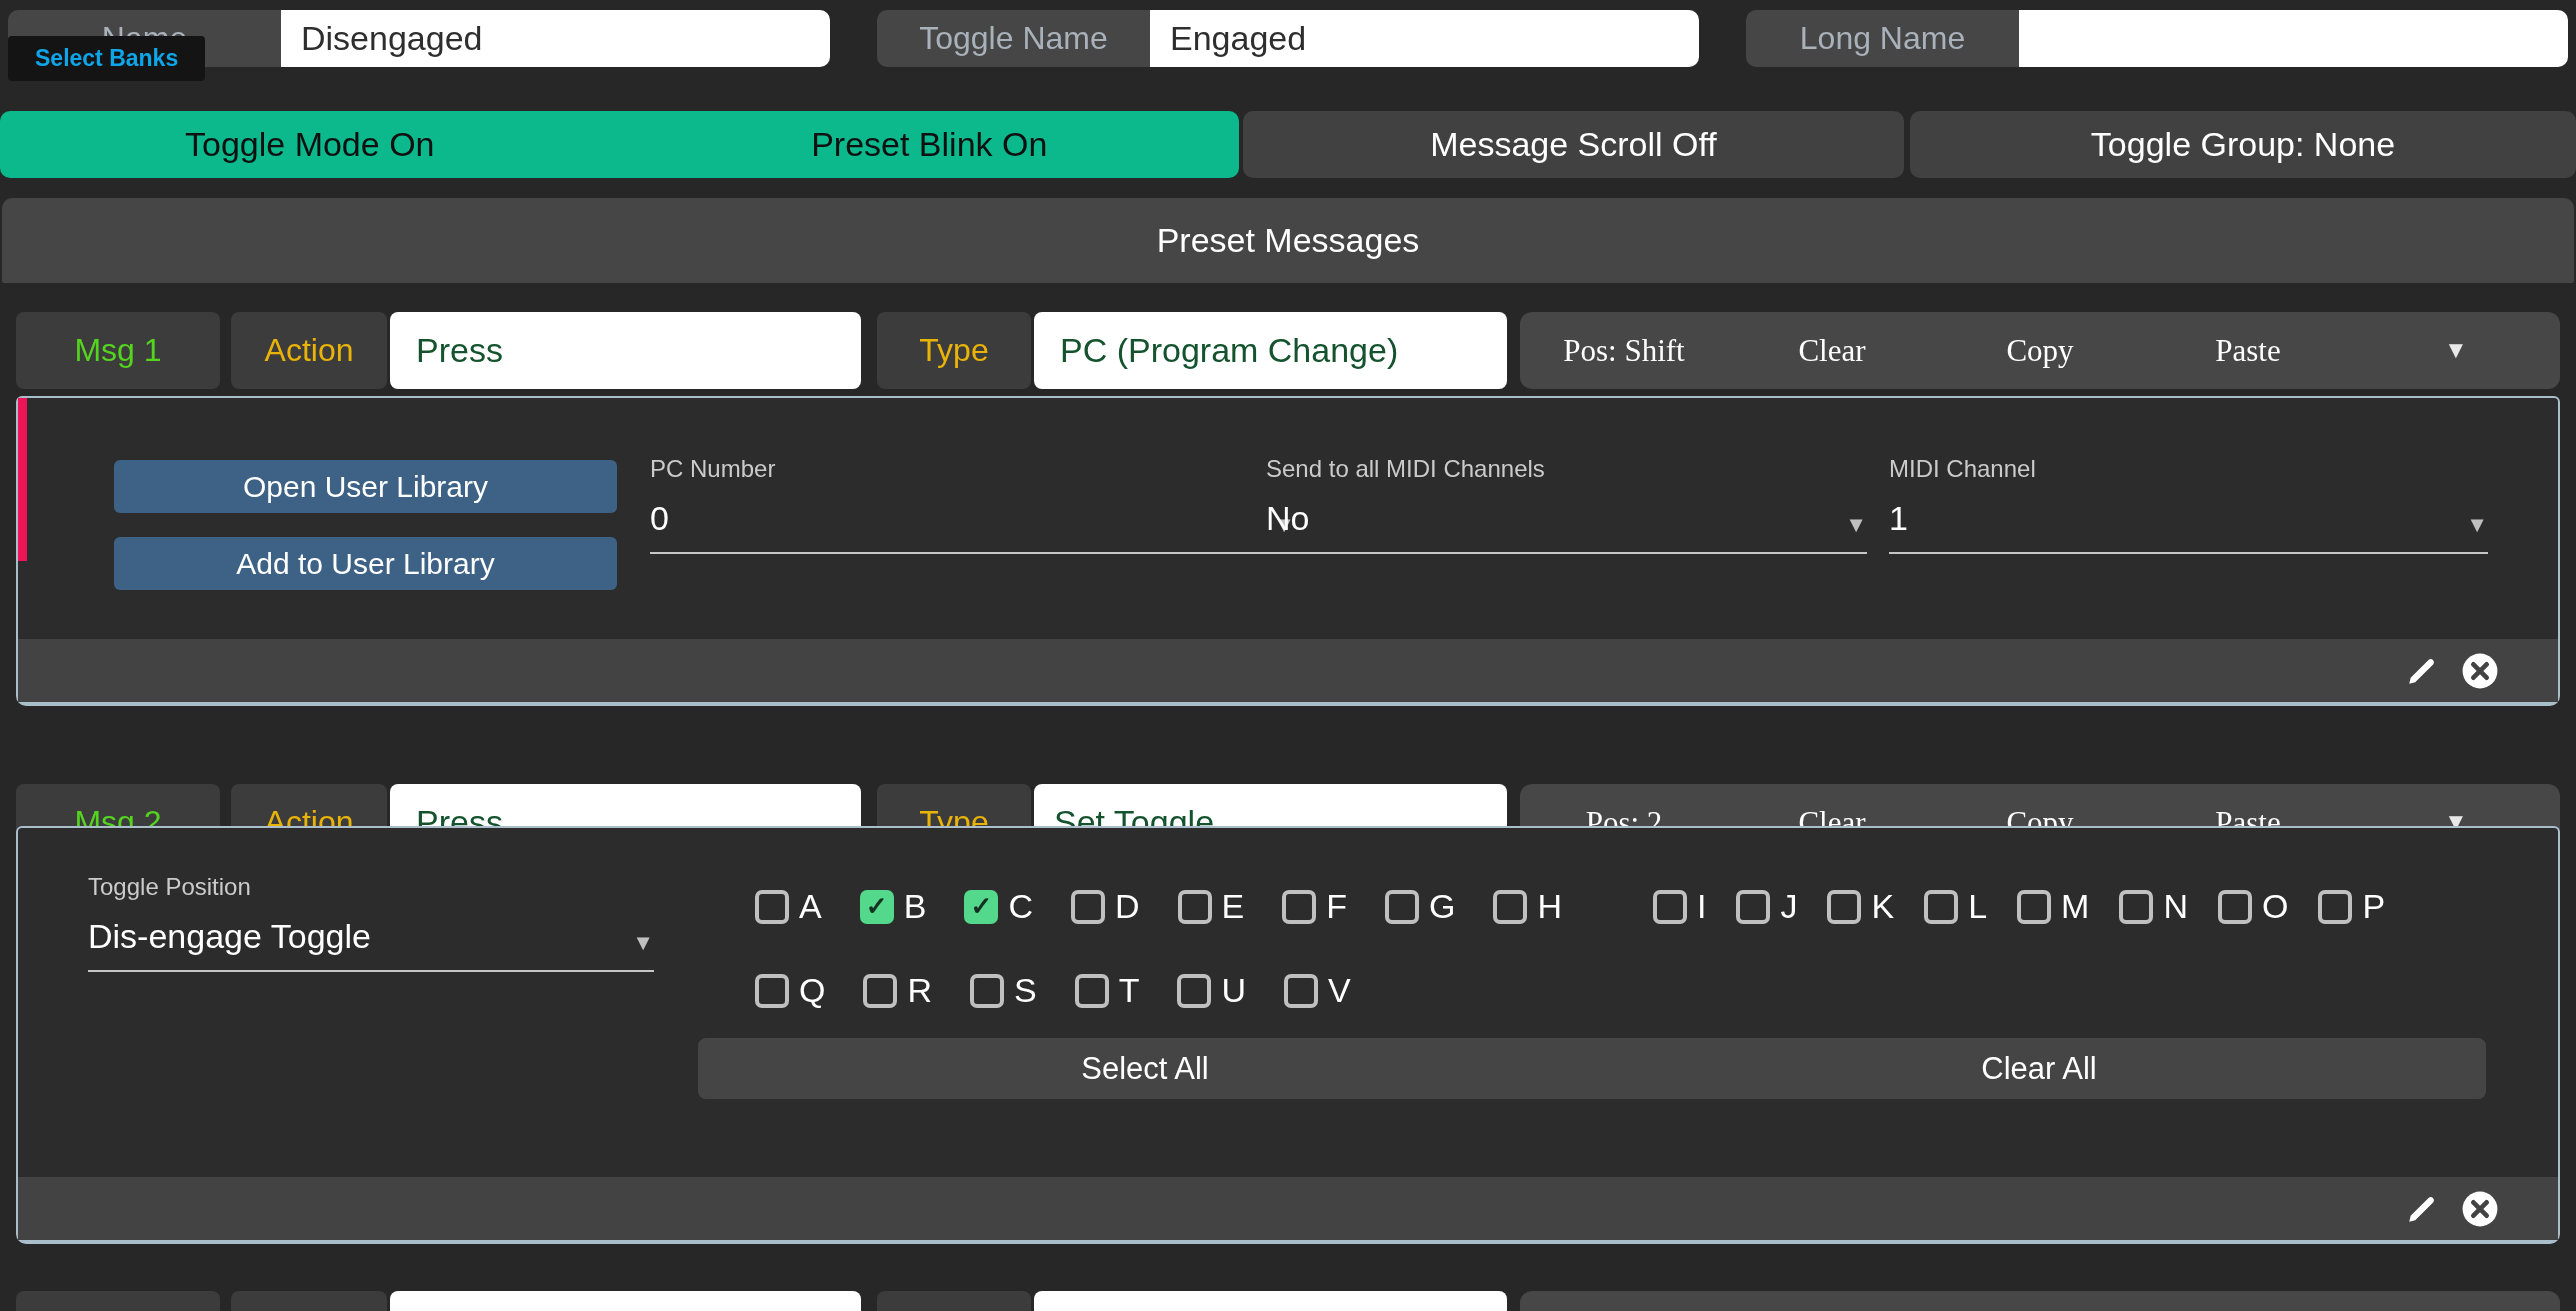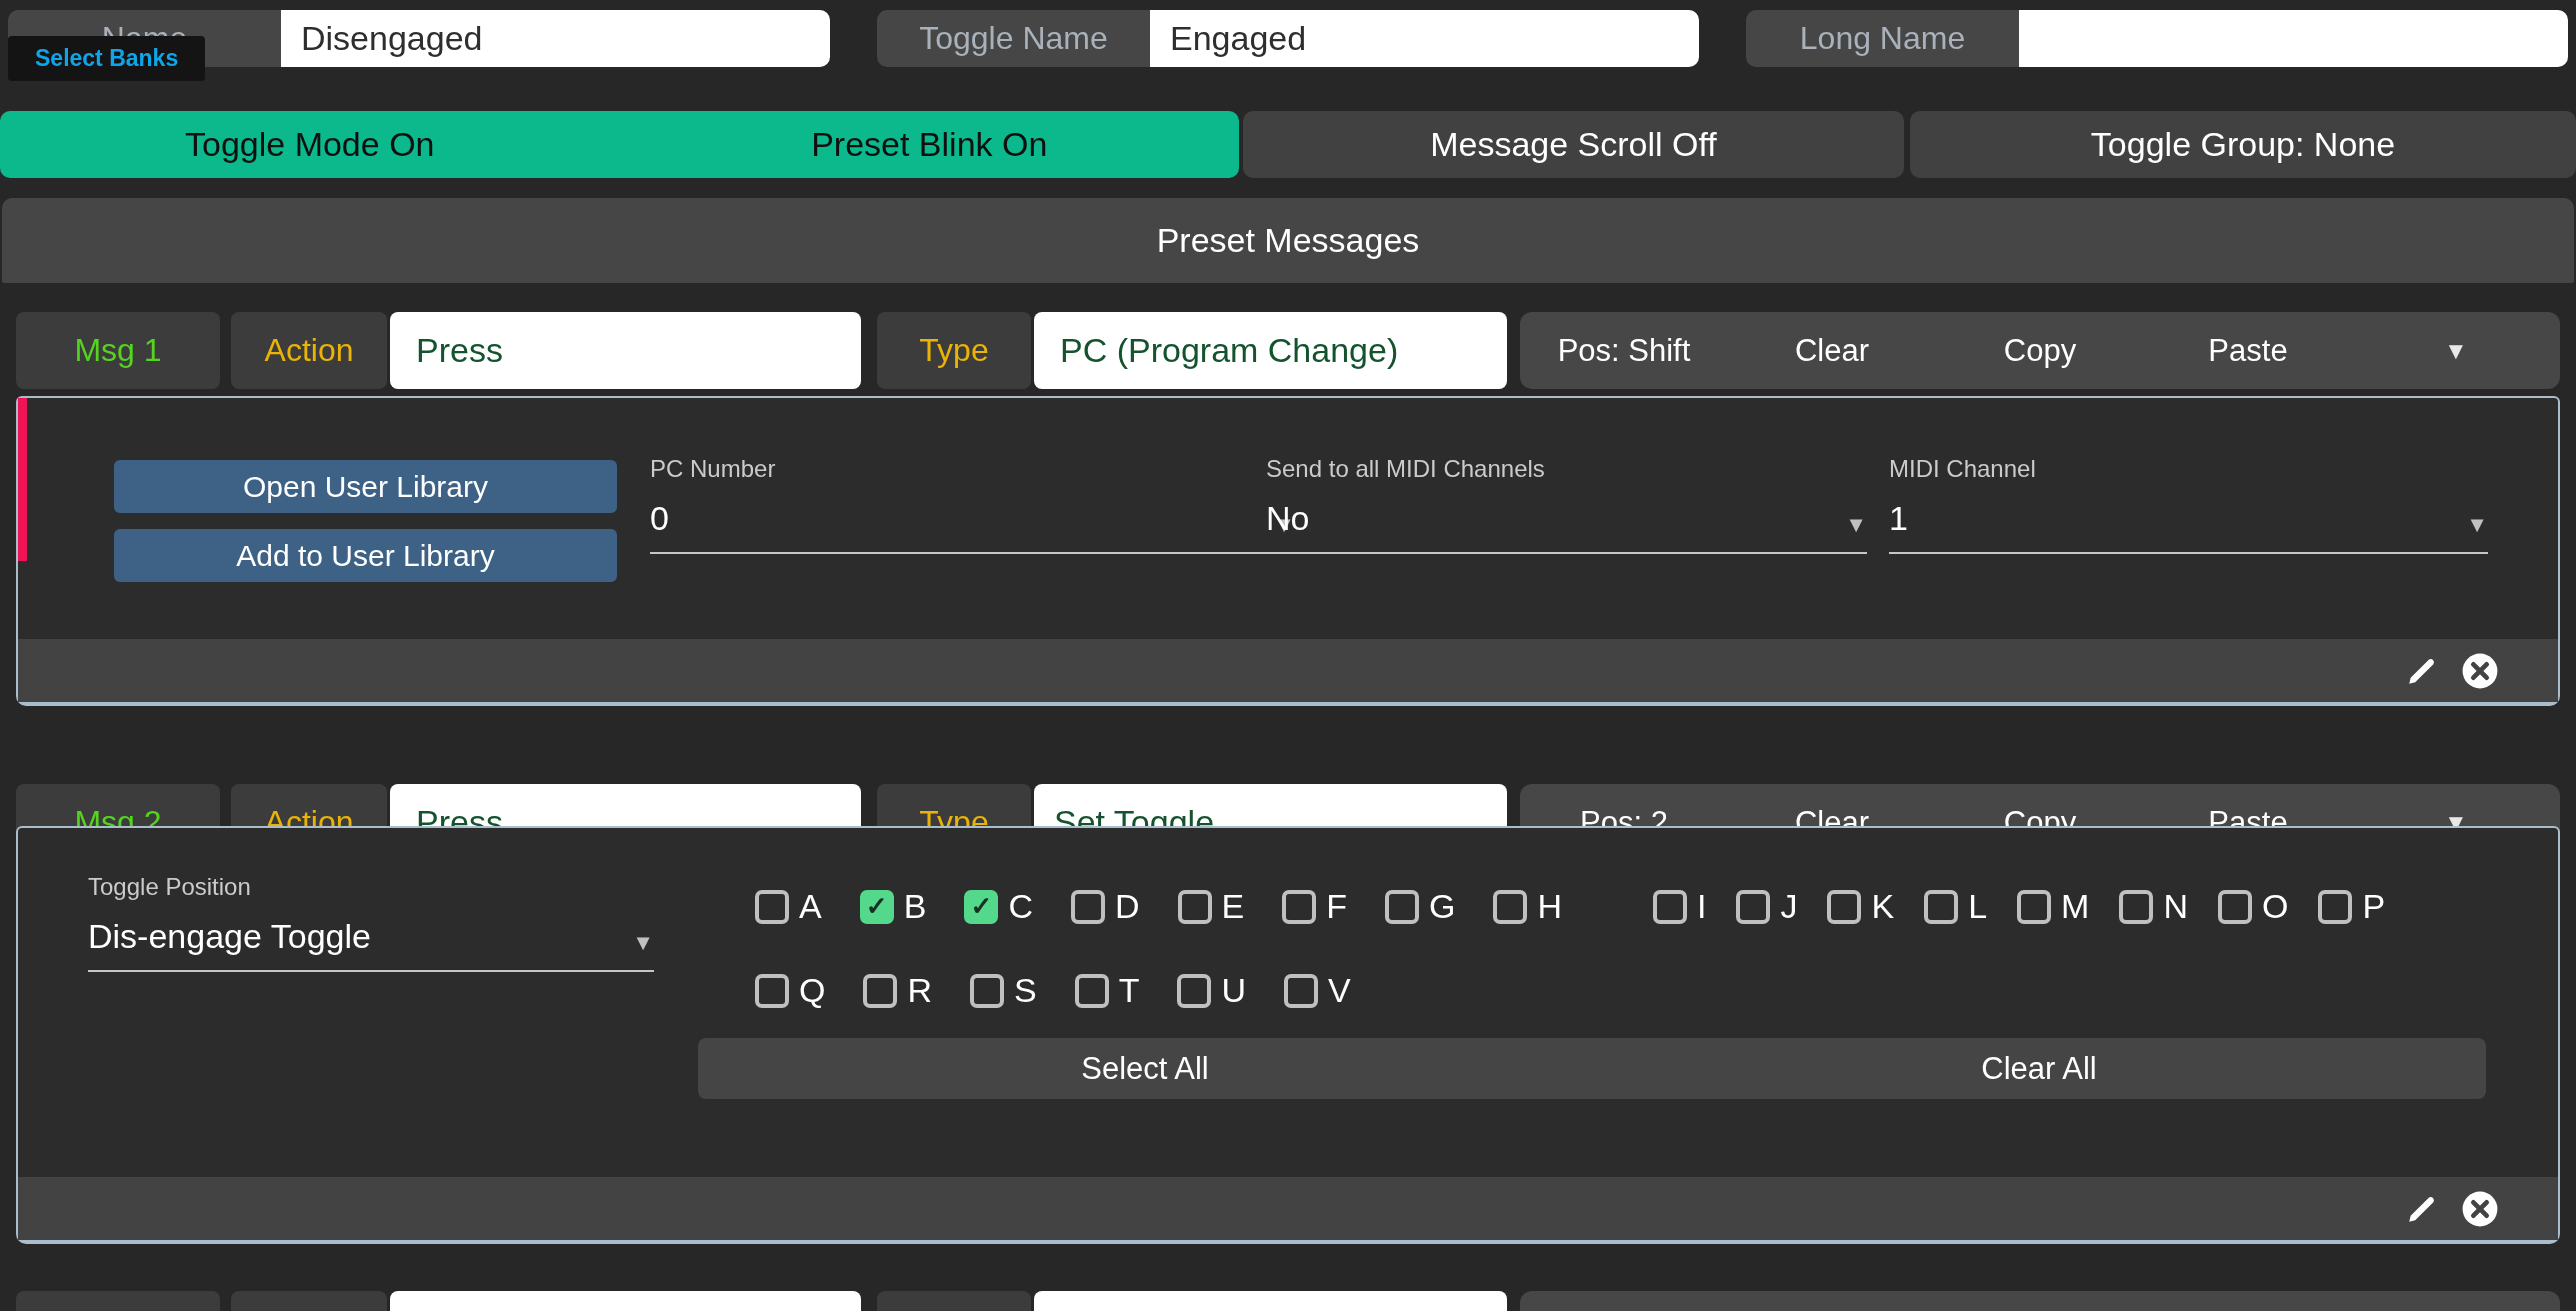--- a/index.html
+++ b/index.html
@@ -35,29 +35,29 @@
   .msg-row { position:absolute; left:16px; right:16px; height:77px; display:flex; align-items:stretch; }
   .msg-id { width:204px; background:#3c3c3c; border-radius:8px; color:#55d41f; font-size:32px;
             display:flex; align-items:center; justify-content:center; margin-right:11px; }
   .msg-key { width:156px; background:#3c3c3c; border-radius:8px; color:#eab308; font-size:32px;
              display:flex; align-items:center; justify-content:center; margin-right:3px; }
   .msg-val { width:471px; background:#ffffff; border-radius:8px; color:#14532d; font-size:34px;
              display:flex; align-items:center; padding-left:26px; }
   .gap16 { width:16px; } .gap13 { width:13px; }
   .msg-bar { flex:1; background:#474747; border-radius:12px; display:flex; align-items:center;
              color:#ffffff; font-size:31px; }
-  .msg-bar .cell { flex:1; text-align:center; }
+  .msg-bar .cell { flex:1; text-align:center;font-family:Liberation Serif, serif; }
   .caret { color:#e8e8e8; font-size:24px; }
   .fld-caret { color:#c0c0c0; font-size:22px; }
 
   
   .msg-body { position:absolute; left:16px; right:16px; background:#2c2c2c;
               border:2px solid #a9bdcb; border-bottom-width:4px; border-radius:6px 6px 10px 10px; }
   .stripe { position:absolute; left:0; top:0; width:9px; height:163px; background:#ee1457; }
-  .lib-buttons { position:absolute; left:96px; top:62px; width:503px; display:flex; flex-direction:column; gap:16px; }
+  .lib-buttons { position:absolute; left:96px; top:62px; width:503px; display:flex; flex-direction:column; gap:24px; }
   .lib-btn { height:53px; background:#3d6285; border:none; border-radius:6px; color:#ffffff; font-size:30px;
              display:flex; align-items:center; justify-content:center; font-family:"Liberation Sans",sans-serif; }
   .fld { position:absolute; }
   .fld-label { font-size:24px; color:#cbcbcb; }
   .fld-value { margin-top:16px; display:flex; justify-content:space-between; align-items:flex-end;
                font-size:34px; color:#ffffff; padding-bottom:14px; border-bottom:2px solid #c6c6c6; }
   .body-footer { position:absolute; left:0; right:0; bottom:0; height:63px; background:#434343;
                  display:flex; align-items:center; justify-content:flex-end; gap:22px; padding-right:59px; }
   .icon-btn { display:flex; align-items:center; justify-content:center; cursor:pointer; }
 

